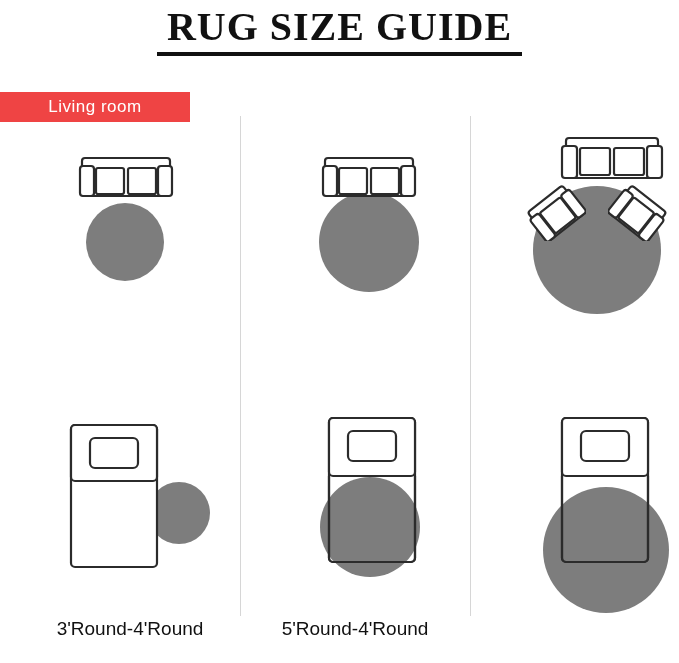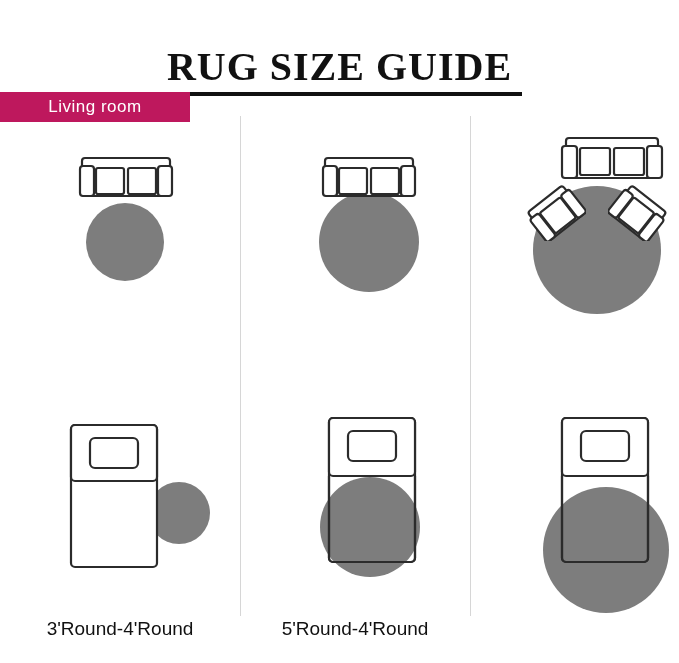--- a/index.html
+++ b/index.html
@@ -33,29 +33,28 @@
     display: inline-block;
     font-family: "Liberation Serif", serif;
     font-weight: bold;
     font-size: 40px;
     letter-spacing: 1px;
     line-height: 46px;
     padding: 4px 10px 2px 10px;
     border-bottom: 4px solid #111;
     color: #111;
     white-space: nowrap;
-    margin-top: 40px;
   }
 
   
   .section-label {
     position: absolute;
     height: 30px;
     line-height: 30px;
-    background: #be185d;
+    background: #ef4444;
     color: #ffffff;
     font-size: 17px;
     text-align: center;
     letter-spacing: 0.5px;
   }
   #label-living {
     left: 0;
     top: 92px;
     width: 190px;
   }
@@ -78,21 +77,21 @@
 
   
   .caption {
     position: absolute;
     top: 618px;
     font-size: 19px;
     color: #111;
     text-align: center;
     white-space: nowrap;
   }
-  #cap1 { left: 0;   width: 240px; }
+  #cap1 { left: 10px;   width: 240px; }
   #cap2 { left: 240px; width: 230px; }
   #cap3 { left: 470px; width: 209px; }
 
   
   .rug {
     position: absolute;
     border-radius: 50%;
     background: #7d7d7d;
   }
 

